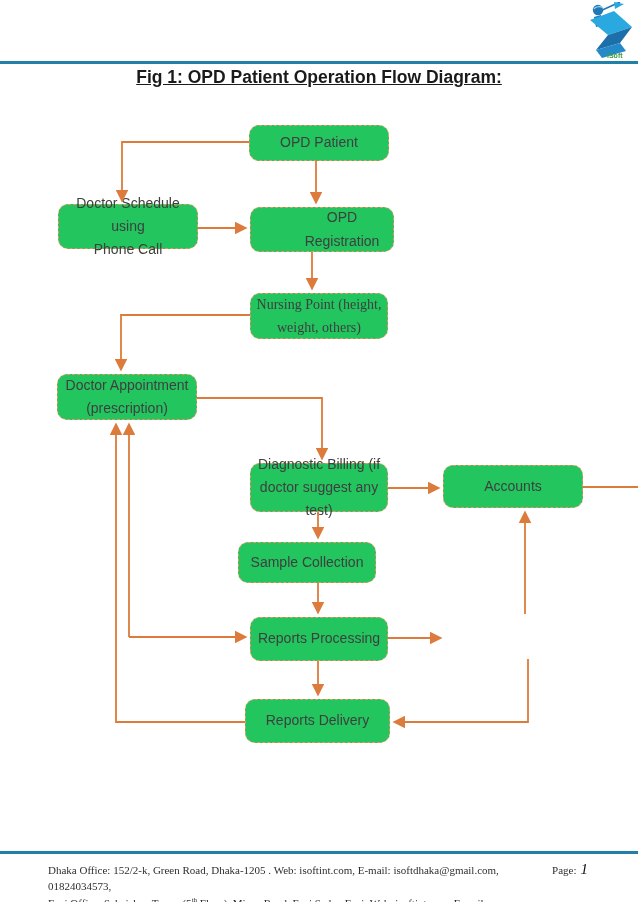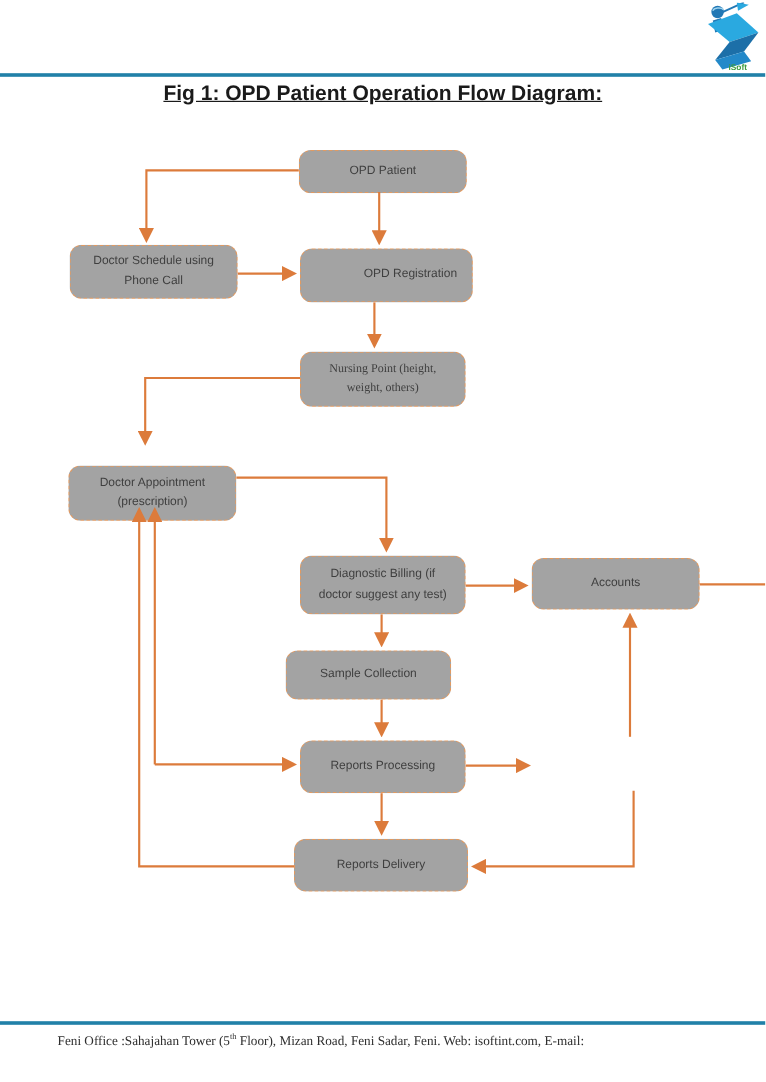--- a/index.html
+++ b/index.html
@@ -8,29 +8,29 @@
   
   .rule{position:absolute;left:0;width:638px;background:#2180A8;}
   #rule-top{top:61px;height:3px;}
   #rule-bottom{top:851px;height:3px;}
   #title{position:absolute;top:67px;left:0;width:638px;text-align:center;
          font-size:17.5px;font-weight:bold;color:#1a1a1a;}
   #title span{text-decoration:underline;}
   
   #logo{position:absolute;top:2px;left:570px;width:66px;height:58px;}
   
-  .node{position:absolute;box-sizing:border-box;background:#a3a3a3;
+  .node{position:absolute;box-sizing:border-box;background:#22c55e;
         border:1.5px dashed #E19A62;border-radius:10px;
         display:flex;flex-direction:column;align-items:center;justify-content:center;
-        font-size:10px;line-height:1.65;color:#3f3f3f;text-align:center;z-index:2;}
+        font-size:14px;line-height:1.65;color:#3f3f3f;text-align:center;z-index:2;}
   #n-opd-patient        {left:249px;top:125px;width:140px;height:36px;}
   #n-doctor-schedule    {left:58px; top:204px;width:140px;height:45px;}
   #n-opd-registration   {left:250px;top:207px;width:144px;height:45px;padding-left:40px;}
   #n-nursing-point      {left:250px;top:293px;width:138px;height:46px;font-family:Liberation Serif, serif;}
-  #n-doctor-appointment {left:57px; top:388px;width:140px;height:46px;}
+  #n-doctor-appointment {left:57px; top:374px;width:140px;height:46px;}
   #n-diagnostic-billing {left:250px;top:463px;width:138px;height:49px;}
   #n-accounts           {left:443px;top:465px;width:140px;height:43px;}
   #n-sample-collection  {left:238px;top:542px;width:138px;height:41px;}
   #n-reports-processing {left:250px;top:617px;width:138px;height:44px;}
   #n-due-collection     {left:445px;top:614px;width:140px;height:45px;}
   #n-reports-delivery   {left:245px;top:699px;width:145px;height:44px;}
   
   #connectors{position:absolute;left:0;top:0;width:638px;height:902px;z-index:3;pointer-events:none;}
   #connectors polyline{fill:none;stroke:#DC7B3B;stroke-width:1.8;}
   
@@ -116,18 +116,24 @@
     <polyline points="388,638 440,638" marker-end="url(#mArrow)"></polyline>
     <polyline points="525,614 525,513" marker-end="url(#mArrow)"></polyline>
     <polyline points="528,659 528,722 395,722" marker-end="url(#mArrow)"></polyline>
     <polyline points="245,722 116,722 116,425" marker-end="url(#mArrow)"></polyline>
     <polyline points="129,637 129,425" marker-end="url(#mArrow)"></polyline>
     <polyline points="129,637 245,637" marker-end="url(#mArrow)"></polyline>
   </svg>
 
   <div id="rule-bottom" class="rule"></div>
   <div id="footer">
+    <div id="footer-line1">
+      <span>Dhaka Office: 152/2-k, Green Road, Dhaka-1205 . Web: isoftint.com, E-mail: isoftdhaka@gmail.com, 01824034573,</span>
+      <span>
+        <span>Page:</span><span id="page-num">1</span>
+      </span>
+    </div>
     <div id="footer-line2">
       <span>Feni  Office :Sahajahan Tower (5</span><sup>th</sup><span> Floor), Mizan Road, Feni Sadar, Feni. Web: isoftint.com, E-mail: </span>
     </div>
   </div>
 
 </div>
 
 </body></html>

